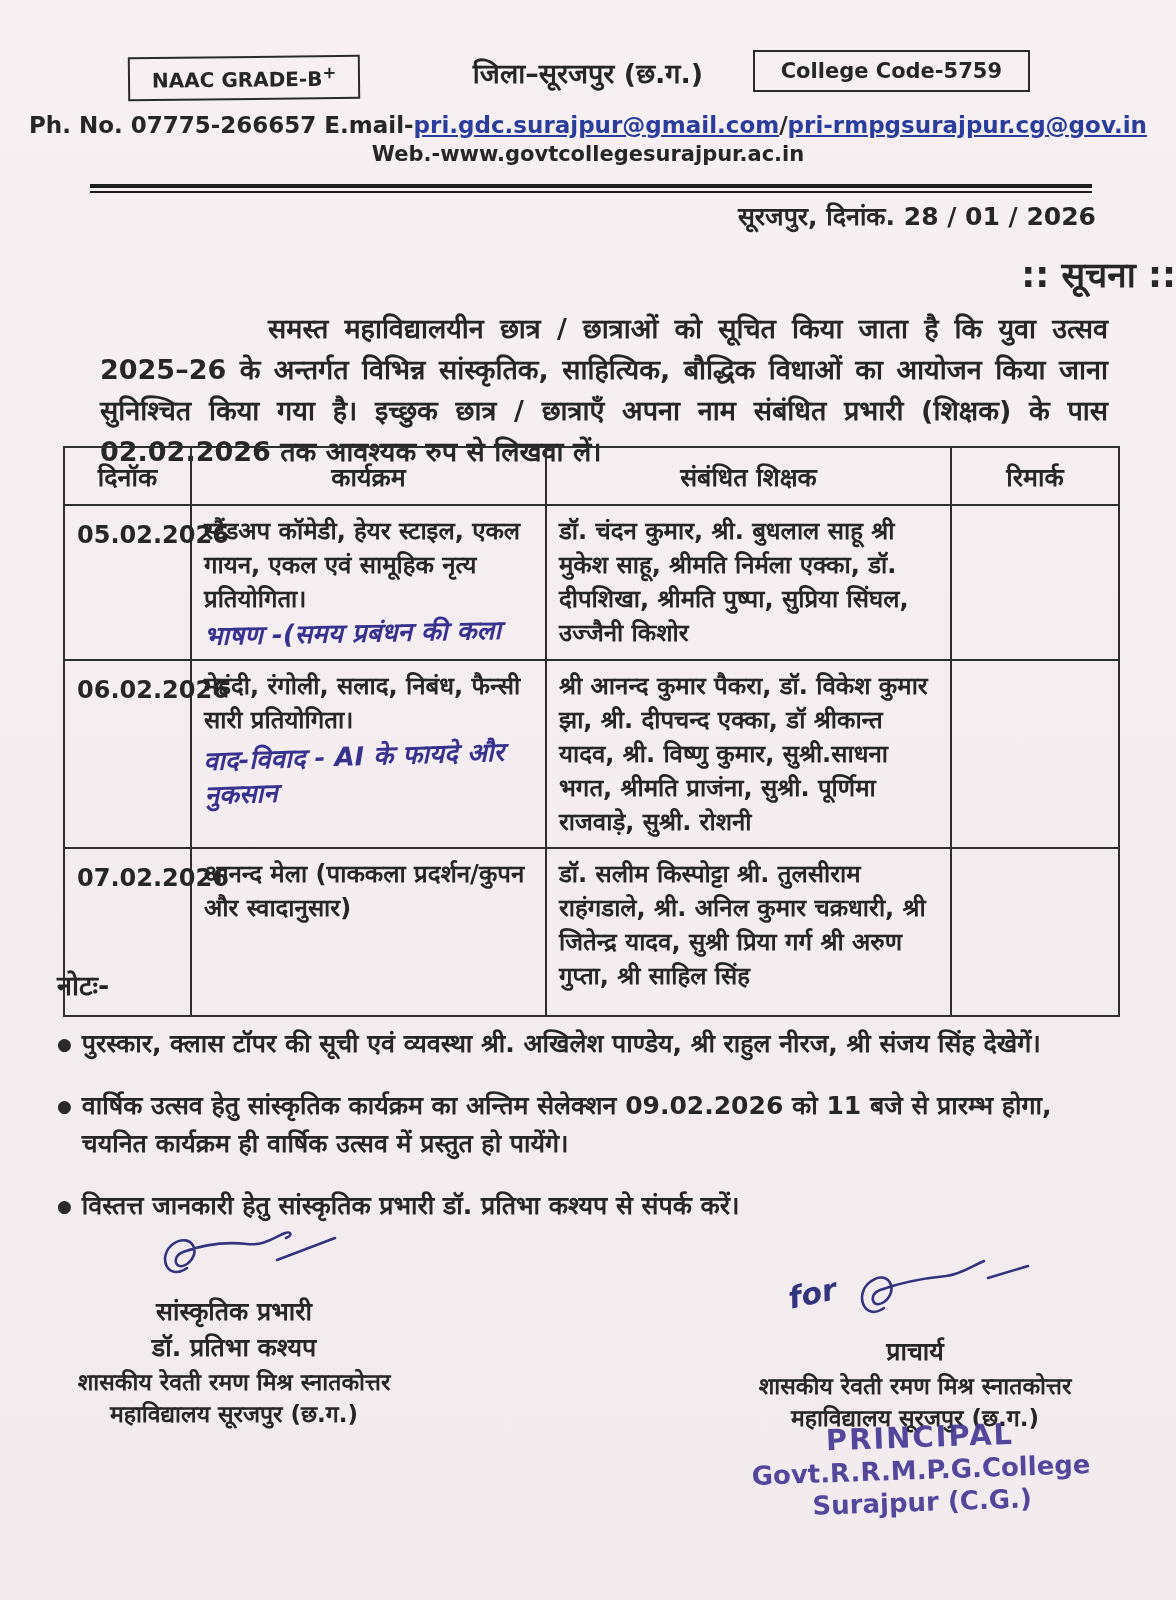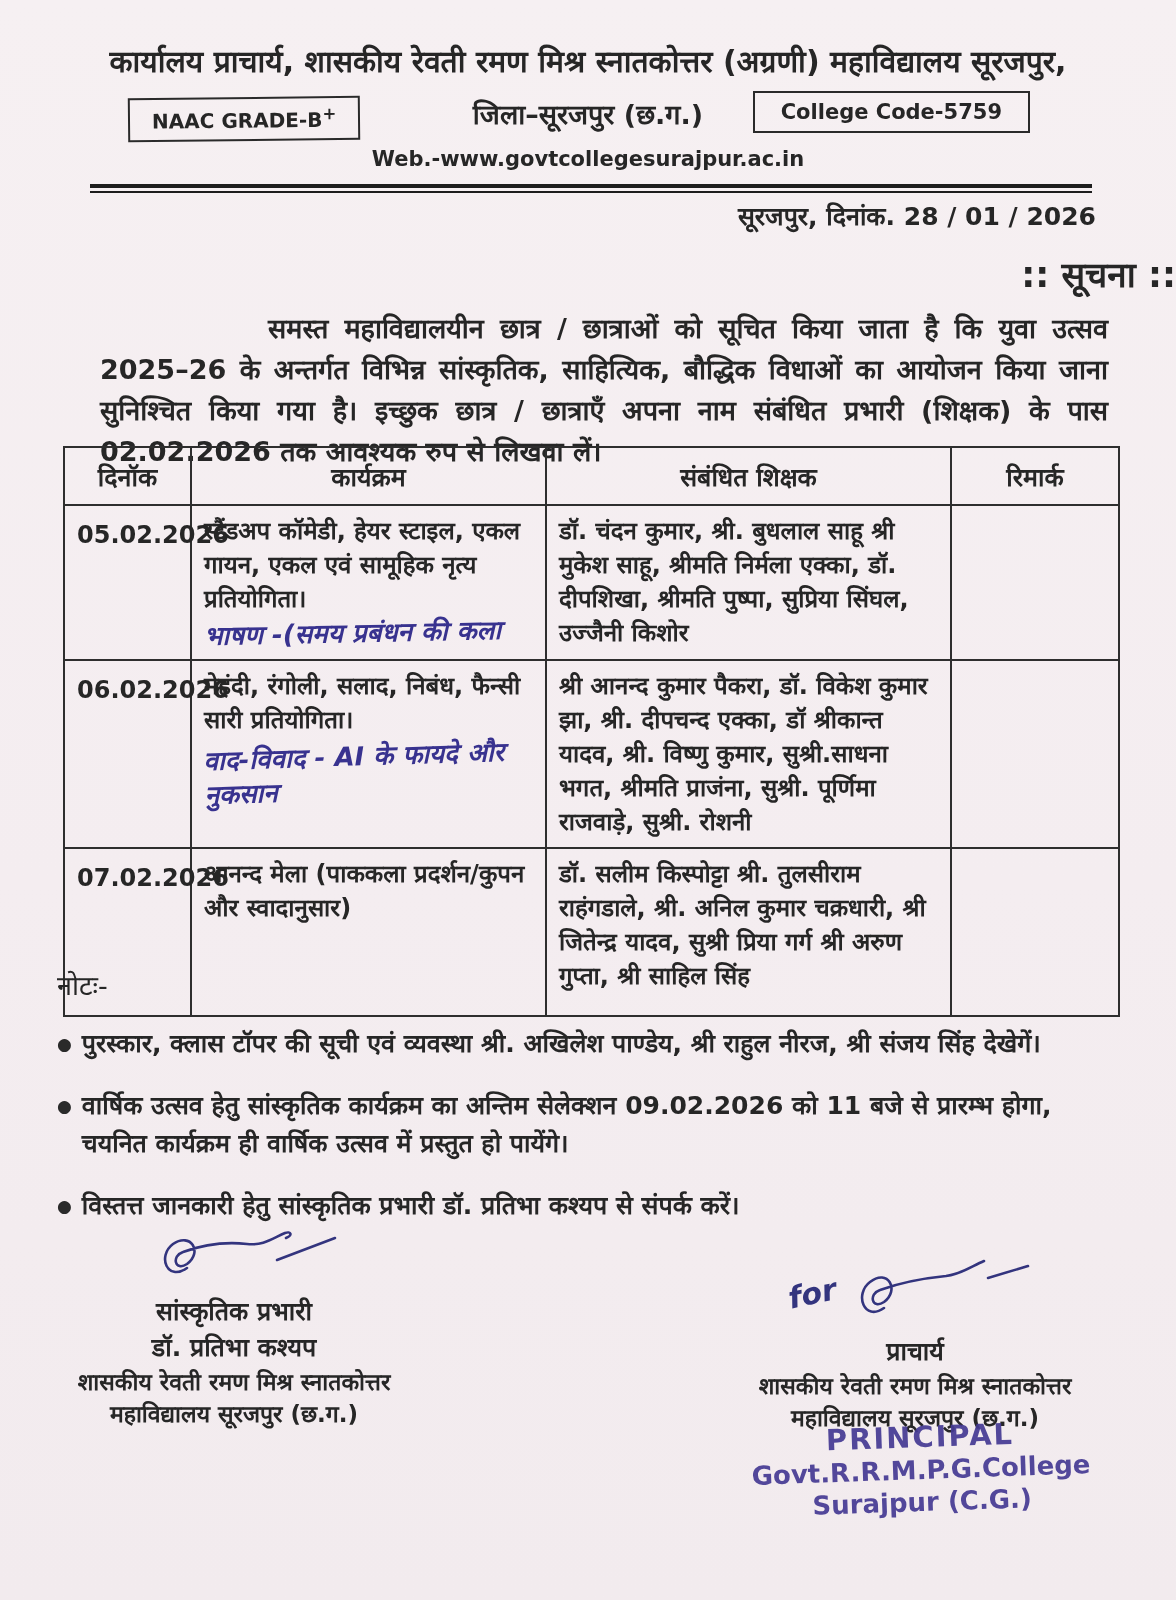--- a/index.html
+++ b/index.html
@@ -42,21 +42,21 @@
         text-align:center;padding:4px 6px;}
   .sched td{font-size:24px;line-height:34px;padding:8px 12px;}
   .c1{width:127px;} .c2{width:355px;} .c3{width:405px;} .c4{width:168px;}
   td.date-cell{text-align:center;padding-top:12px;}
   tr.r1 td{height:126px;} tr.r2 td{height:130px;} tr.r3 td{height:146px;}
   .hand{color:#38328f;font-style:italic;font-weight:600;font-size:26px;
         display:inline-block;transform:rotate(-1.2deg);line-height:34px;}
   .hand.block{display:block;transform:rotate(-1.8deg);margin-top:2px;}
   
   .notes{position:absolute;top:966px;left:57px;width:1052px;}
-  .notes-head{font-size:27px;font-weight:normal;margin-bottom:22px;}
+  .notes-head{font-size:27px;font-weight:bold;margin-bottom:22px;}
   .note-item{display:flex;gap:10px;font-size:25px;font-weight:600;
         line-height:38px;margin-bottom:24px;}
   .bullet{flex:0 0 auto;font-size:17px;line-height:38px;color:#2a2a2a;}
   
   .sig-left{position:absolute;top:1226px;left:64px;width:340px;text-align:center;}
   .sig-left .sig-svg{margin-left:40px;}
   .sig-title{font-size:25px;font-weight:bold;line-height:36px;}
   .sig-name{font-size:25px;font-weight:bold;line-height:36px;}
   .sig-org{font-size:23px;font-weight:600;line-height:32px;}
   .sig-right{position:absolute;top:1252px;left:700px;width:430px;text-align:center;}
@@ -68,25 +68,27 @@
   .stamp-l2{font-size:26px;font-weight:bold;line-height:32px;}
   .stamp-l3{font-size:26px;font-weight:bold;line-height:32px;}
   .ink-svg path{fill:none;stroke:#33347e;stroke-width:2.6;stroke-linecap:round;}
 </style>
 </head>
 <body>
 
 <div class="page">
 
   <div class="header">
-    <div class="h1">कार्यालय प्राचार्य, शासकीय रेवती रमण मिश्र स्नातकोत्तर (अग्रणी) महाविद्यालय सूरजपुर,</div>
     <div class="h2row">
       <div class="badge naac"><span>NAAC GRADE-B</span><sup>+</sup></div>
       <div class="h2">जिला–सूरजपुर (छ.ग.)</div>
       <div class="badge code">College Code-5759</div>
+    </div>
+    <div class="contact">
+      <span>Ph. No. 07775-266657 E.mail-</span><a href="#">pri.gdc.surajpur@gmail.com</a><span>/</span><a href="#">pri-rmpgsurajpur.cg@gov.in</a>
     </div>
     <div class="web">Web.-www.govtcollegesurajpur.ac.in</div>
   </div>
 
   <div class="rule"></div>
 
   <div class="date-line">सूरजपुर, दिनांक. 28 / 01 / 2026</div>
 
   <div class="notice-title">:: सूचना ::</div>
 

